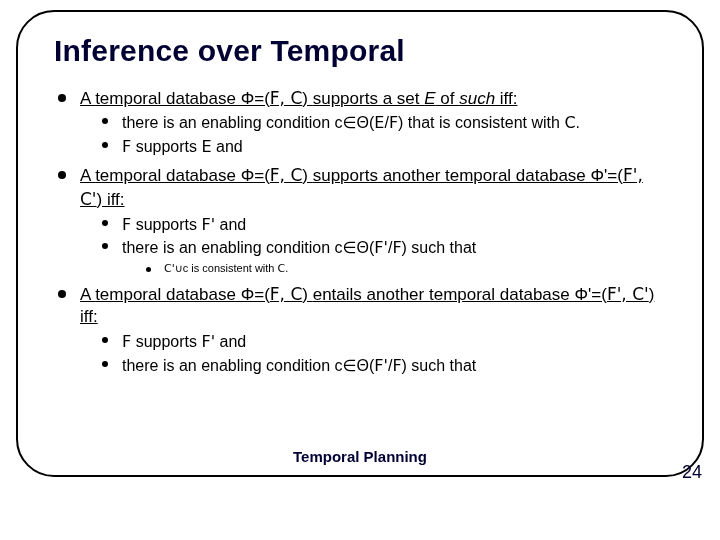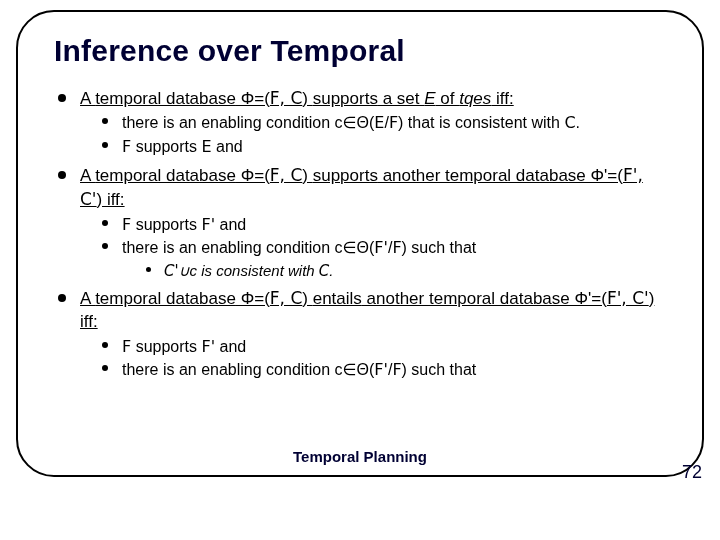--- a/index.html
+++ b/index.html
@@ -77,22 +77,21 @@
     top: 6px;
     width: 6px;
     height: 6px;
     background: #000;
     border-radius: 50%;
   }
   ul.subsub {
     list-style: none;
     padding: 0;
     margin: 2px 0 2px 22px;
-    font-size: 15px;
-    font-style: italic;
+    font-size: 11px;
   }
   ul.subsub > li {
     position: relative;
     padding-left: 20px;
     margin-bottom: 2px;
   }
   ul.subsub > li::before {
     content: "";
     position: absolute;
     left: 2px;
@@ -129,21 +128,21 @@
 <div class="slide">
   <div class="frame">
 
     <h1 class="title">
       <span>Inference over Temporal</span><br>
     </h1>
 
     <ul class="top">
 
       <li>
-        <span class="u"><span>A </span><span>temporal database</span><span> Φ=(</span><span class="sf">F, C</span><span>) </span><span>supports</span><span> a set </span><span class="it">E</span><span> of </span><span class="it">tqes</span><span> iff:</span></span>
+        <span class="u"><span>A </span><span>temporal database</span><span> Φ=(</span><span class="sf">F, C</span><span>) </span><span>supports</span><span> a set </span><span class="it">E</span><span> of </span><span class="it">such</span><span> iff:</span></span>
         <ul class="sub">
           <li><span>there is an enabling condition c∈Θ(</span><span class="sf">E</span><span>/</span><span class="sf">F</span><span>) that is consistent with </span><span class="sf">C</span><span>.</span></li>
           <li><span class="sf">F</span><span> supports </span><span class="sf">E</span><span> and</span></li>
         </ul>
       </li>
 
       <li>
         <span class="u"><span>A </span><span>temporal database</span><span> Φ=(</span><span class="sf">F, C</span><span>) </span><span>supports</span><span> another temporal database Φ'=(</span><span class="sf">F', C'</span><span>) iff:</span></span>
         <ul class="sub">
           <li><span class="sf">F</span><span> supports </span><span class="sf">F'</span><span> and</span></li>
@@ -161,14 +160,14 @@
           <li><span class="sf">F</span><span> supports </span><span class="sf">F'</span><span> and</span></li>
           <li><span>there is an enabling condition c∈Θ(</span><span class="sf">F'</span><span>/</span><span class="sf">F</span><span>) such that</span>
           </li>
         </ul>
       </li>
 
     </ul>
 
     <div class="footer-center">Temporal Planning</div>
   </div>
-  <div class="footer-right">72</div>
+  <div class="footer-right">24</div>
 </div>
 
 </body></html>

